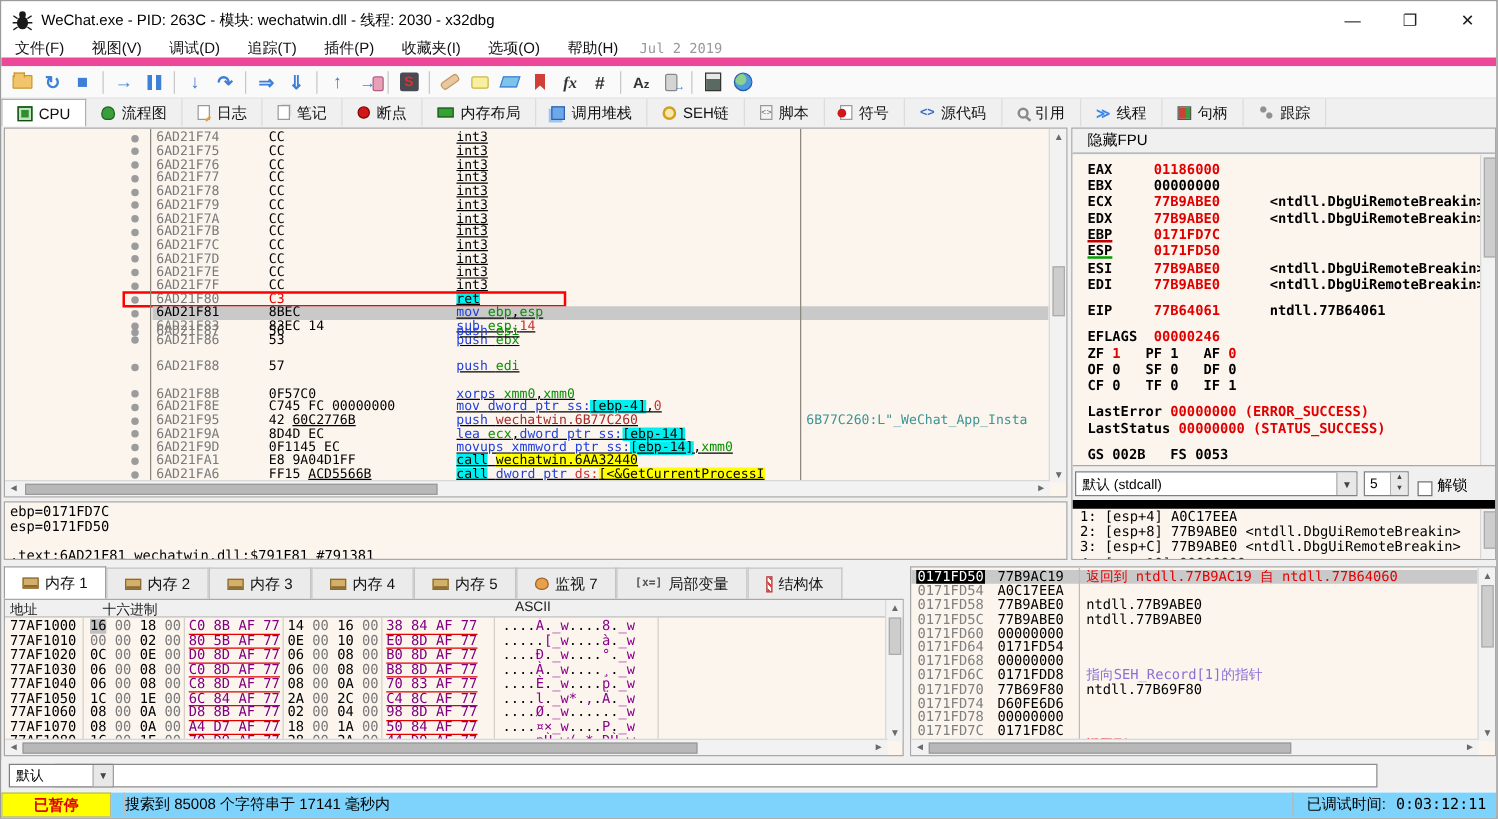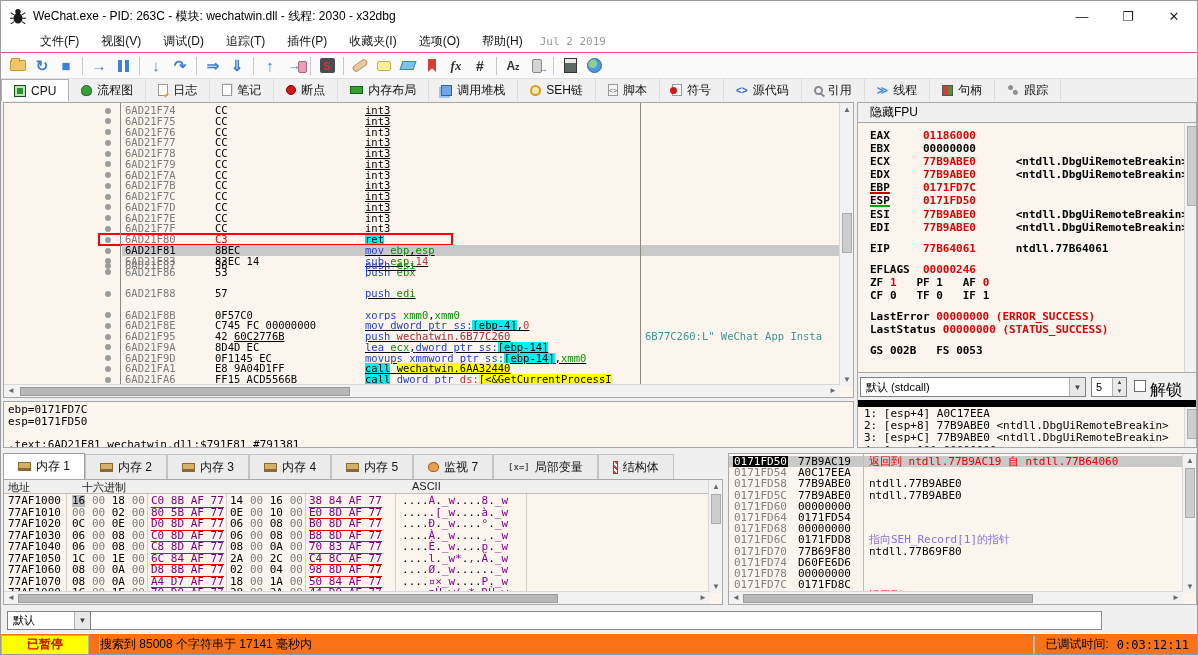--- a/index.html
+++ b/index.html
@@ -10,21 +10,21 @@
   .mono{font-family:"DejaVu Sans Mono","Liberation Mono",monospace;}
 
   
   .titlebar{left:0;top:0;width:1196px;height:30px;background:#FFFFFF;display:flex;align-items:center;}
   .title-text{font-size:12px;color:#000;margin-left:6px;}
   .win-btns{margin-left:auto;display:flex;height:30px;}
   .win-btn{width:46px;height:30px;display:flex;align-items:center;justify-content:center;font-size:13px;color:#222;}
   .app-icon{width:18px;height:18px;margin-left:8px;flex:0 0 auto;}
 
   
-  .menubar{left:0;top:30px;width:1196px;height:22px;background:#FFFFFF;display:flex;align-items:center;border-bottom:1px solid #ec4899;padding-left:28px;}
+  .menubar{left:0;top:30px;width:1196px;height:22px;background:#FFFFFF;display:flex;align-items:center;border-bottom:7px solid #ec4899;}
   .menu-item{font-size:12px;color:#111;padding:3px 11px;}
   .build-date{font-family:"DejaVu Sans Mono",monospace;font-size:11px;color:#9A9A9A;margin-left:6px;}
 
   
   .toolbar{left:0;top:52px;width:1196px;height:26px;background:#FAFAFA;display:flex;align-items:center;padding-left:5px;border-bottom:1px solid #E0E0E0;}
   .tool-sep{width:1px;height:18px;background:#C8C8C8;margin:0 4px;}
   .tool-btn{width:24px;height:22px;display:flex;align-items:center;justify-content:center;font-size:15px;font-weight:bold;color:#3E7FD8;}
   .ti-folder{width:16px;height:11px;background:#F2C56D;border:1px solid #C89830;border-radius:1px;position:relative;}
   .ti-folder::before{content:"";position:absolute;left:0;top:-3px;width:7px;height:3px;background:#F2C56D;border:1px solid #C89830;border-bottom:none;}
   .ti-pause{width:11px;height:12px;background:linear-gradient(90deg,#3E7FD8 0 4px,rgba(0,0,0,0) 4px 7px,#3E7FD8 7px 11px);}
@@ -101,21 +101,21 @@
   .fpu-bar{position:absolute;left:0;top:0;width:100%;height:20px;background:#F0F0F0;border-bottom:1px solid #A8A8A8;font-size:12px;color:#000;display:flex;align-items:center;padding-left:12px;}
   .reg-line{white-space:pre;font-size:11px;line-height:13.1px;font-weight:bold;}
   .rg-r{color:#E00000;} .rg-k{color:#000;}
   .rg-ured{text-decoration:underline;text-decoration-color:#C00000;text-decoration-thickness:2px;}
   .rg-ugrn{text-decoration:underline;text-decoration-color:#00A000;text-decoration-thickness:2px;}
   .combo{position:absolute;background:#FFFFFF;border:1px solid #808080;font-size:11px;display:flex;align-items:center;color:#000;}
   .combo .arrow{margin-left:auto;width:16px;text-align:center;color:#444;font-size:8px;background:#E8E8E8;height:100%;display:flex;align-items:center;justify-content:center;border-left:1px solid #B0B0B0;}
   .spin{position:absolute;background:#FFF;border:1px solid #808080;font-size:11px;display:flex;align-items:center;padding-left:4px;}
   .spin .btns{margin-left:auto;display:flex;flex-direction:column;width:14px;height:100%;border-left:1px solid #B0B0B0;}
   .spin .btns div{flex:1;font-size:6px;line-height:8px;text-align:center;color:#444;background:#E8E8E8;}
-  .chk{position:absolute;display:flex;align-items:flex-start;gap:4px;font-size:16px;color:#000;}
+  .chk{position:absolute;display:flex;align-items:flex-end;gap:4px;font-size:12px;color:#000;}
   .chk .box{width:12px;height:12px;background:#FFF;border:1px solid #707070;}
   .args-line{white-space:pre;font-size:11px;line-height:12.2px;color:#000;}
 
   
   .btabs{position:absolute;left:2px;top:452px;width:720px;height:26px;display:flex;align-items:flex-end;background:#F0F0F0;}
   .btab{height:25px;display:flex;align-items:center;gap:5px;padding:0 14px;font-size:12px;color:#111;border:1px solid #C4C4C4;border-bottom:none;background:#EBEBEB;white-space:nowrap;}
   .btab.sel{background:#FFFFFF;border-color:#A0A0A0;height:26px;}
 
   
   .dump-head{position:absolute;left:0;top:0;width:100%;height:14px;background:#F0F0F0;border-bottom:1px solid #C0C0C0;font-size:11px;color:#222;}
@@ -136,21 +136,21 @@
   .stk-addr.cur{background:#000;color:#FFF;padding:0 1px;left:4px;}
   .stk-val{position:absolute;left:69px;color:#000;}
   .stk-com{position:absolute;left:140px;overflow:hidden;width:310px;}
   .sc-red{color:#E80000;} .sc-blk{color:#000;} .sc-pur{color:#8A6FD8;}
 
   
   .cmdbar{position:absolute;left:0;top:607px;width:1196px;height:24px;background:#F0F0F0;display:flex;align-items:center;}
   .cmd-label{font-size:12px;color:#000;margin-left:8px;}
   .cmd-input{margin-left:8px;width:1058px;height:19px;background:#FFF;border:1px solid #8A8A8A;font-size:12px;padding:0 4px;font-family:"DejaVu Sans Mono",monospace;}
   .cmd-combo{margin-left:6px;width:84px;height:19px;}
-  .statusbar{position:absolute;left:0;top:632px;width:1196px;height:22px;background:#f97316;border-top:1px solid #FFF;display:flex;align-items:center;font-size:12px;}
+  .statusbar{position:absolute;left:0;top:632px;width:1196px;height:22px;background:#7dd3fc;border-top:1px solid #FFF;display:flex;font-size:12px;}
   .st-badge{width:88px;height:20px;background:#FFFF00;color:#E00000;font-weight:bold;display:flex;align-items:center;justify-content:center;border right:1px solid #A0A0A0;border:1px solid #B8B890;}
   .st-msg{margin-left:10px;color:#000;border:1px solid #C0BEB6;border-style:none solid none solid;padding:1px 8px 1px 0;flex:1;height:18px;display:flex;align-items:center;}
   .st-time{margin-left:auto;color:#000;display:flex;align-items:center;gap:8px;padding-right:8px;border-left:1px solid #B8B6AE;height:18px;padding-left:10px;}
 </style>
 </head>
 <body>
 
 <div class="window">
 
   <div class="abs titlebar">
@@ -371,20 +371,21 @@
           <div class="reg-line"><span class="rg-k ">EDX</span>     <span class="rg-r">77B9ABE0</span>      <span class="rg-k">&lt;ntdll.DbgUiRemoteBreakin&gt;</span></div>
           <div class="reg-line"><span class="rg-k rg-ured">EBP</span>     <span class="rg-r">0171FD7C</span></div>
           <div class="reg-line"><span class="rg-k rg-ugrn">ESP</span>     <span class="rg-r">0171FD50</span></div>
           <div class="reg-line"><span class="rg-k ">ESI</span>     <span class="rg-r">77B9ABE0</span>      <span class="rg-k">&lt;ntdll.DbgUiRemoteBreakin&gt;</span></div>
           <div class="reg-line"><span class="rg-k ">EDI</span>     <span class="rg-r">77B9ABE0</span>      <span class="rg-k">&lt;ntdll.DbgUiRemoteBreakin&gt;</span></div>
           <div class="reg-line" style="height:8px"></div>
           <div class="reg-line"><span class="rg-k ">EIP</span>     <span class="rg-r">77B64061</span>      <span class="rg-k">ntdll.77B64061</span></div>
           <div class="reg-line" style="height:8px"></div>
           <div class="reg-line"><span class="rg-k ">EFLAGS</span>  <span class="rg-r">00000246</span></div>
           <div class="reg-line"><span class="rg-k">ZF </span><span class="rg-r">1</span>   <span class="rg-k">PF </span><span class="rg-k">1</span>   <span class="rg-k">AF </span><span class="rg-r">0</span></div>
+          <div class="reg-line"><span class="rg-k">OF </span><span class="rg-k">0</span>   <span class="rg-k">SF </span><span class="rg-k">0</span>   <span class="rg-k">DF </span><span class="rg-k">0</span></div>
           <div class="reg-line"><span class="rg-k">CF </span><span class="rg-k">0</span>   <span class="rg-k">TF </span><span class="rg-k">0</span>   <span class="rg-k">IF </span><span class="rg-k">1</span></div>
           <div class="reg-line" style="height:8px"></div>
           <div class="reg-line"><span class="rg-k">LastError </span><span class="rg-r">00000000 (ERROR_SUCCESS)</span></div>
           <div class="reg-line"><span class="rg-k">LastStatus </span><span class="rg-r">00000000 (STATUS_SUCCESS)</span></div>
           <div class="reg-line" style="height:8px"></div>
           <div class="reg-line"><span class="rg-k">GS </span><span class="rg-k">002B</span>   <span class="rg-k">FS </span><span class="rg-k">0053</span></div>
         </div>
       <div class="scroll-v" style="right:0;top:0;height:249px;">
         <div class="sb-thumb-v" style="top:2px;height:80px;"></div>
       </div>

